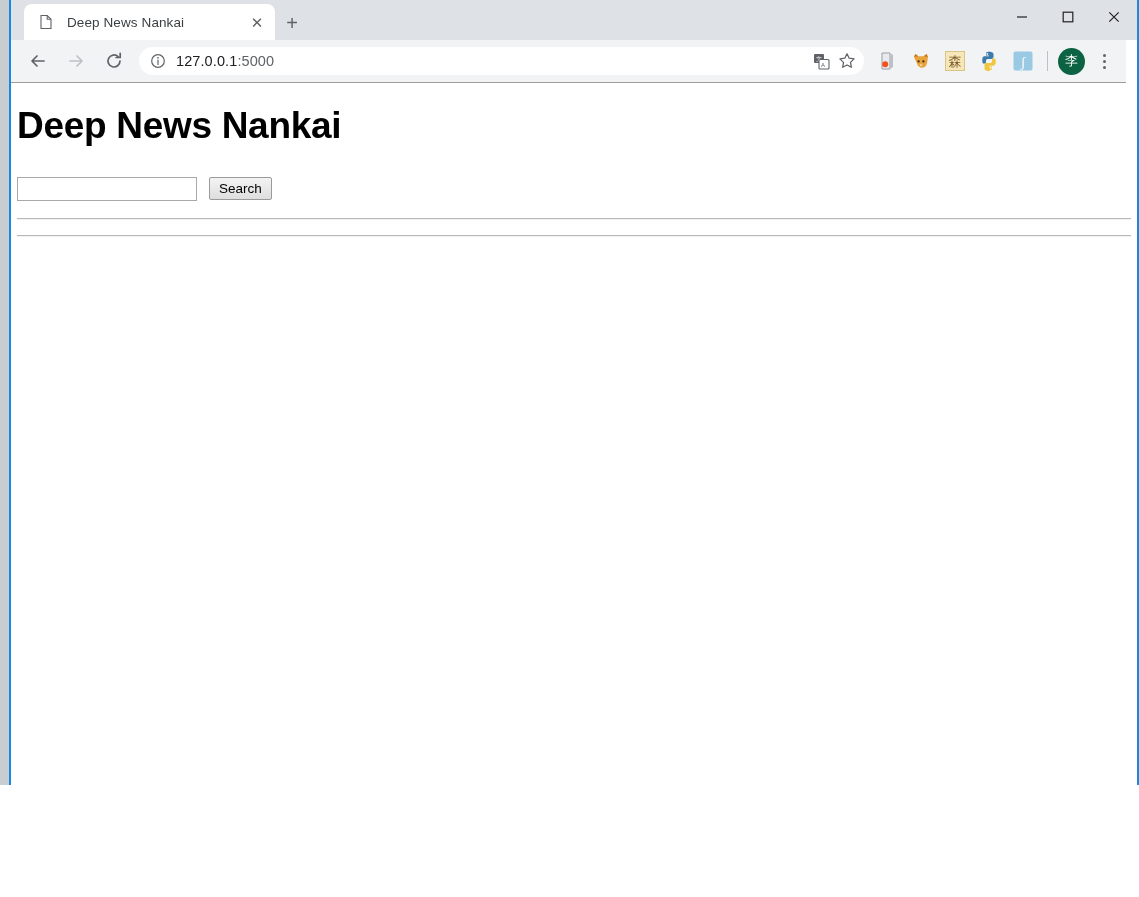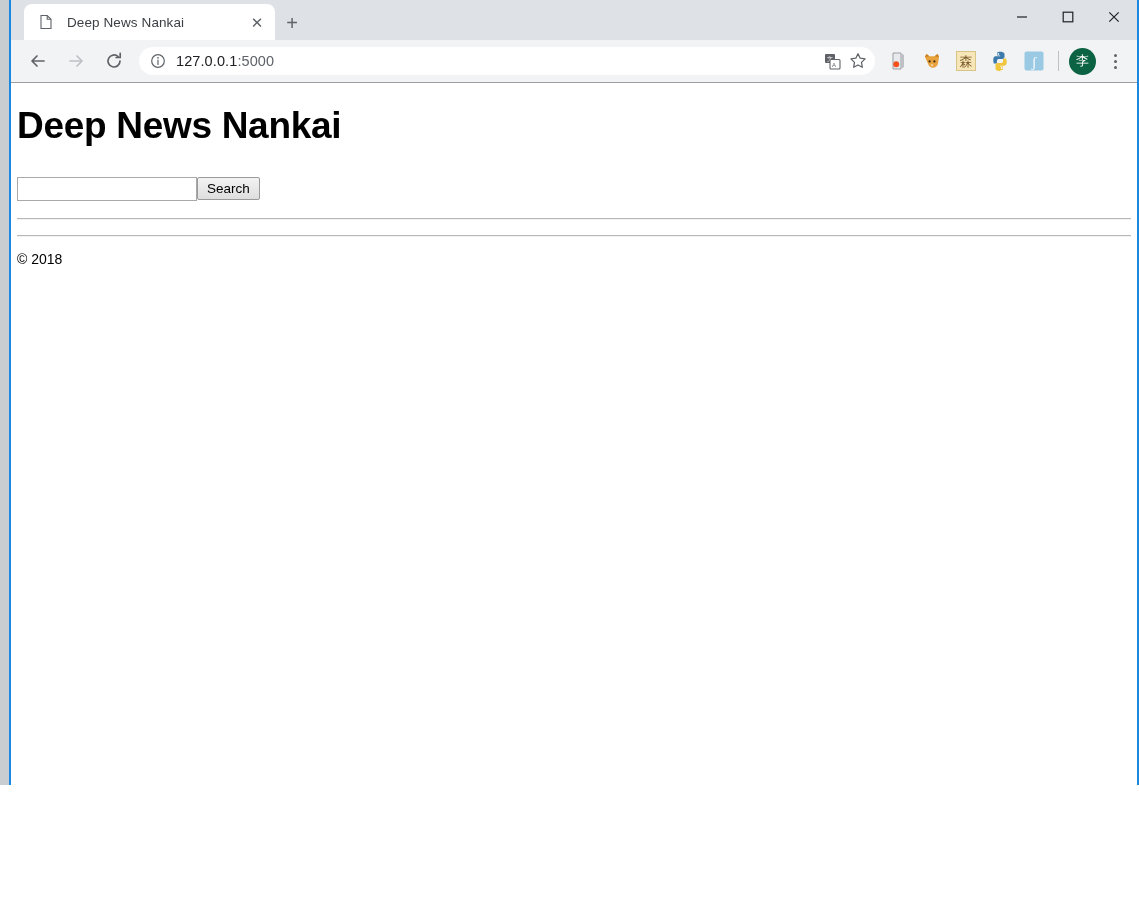--- a/index.html
+++ b/index.html
@@ -118,21 +118,21 @@
     align-items: center;
     justify-content: center;
     color: #202124;
   }
 
   
   .toolbar {
     position: absolute;
     left: 0;
     top: 40px;
-    right: 0;
+    right: 11px;
     height: 43px;
     background: #f1f3f4;
     display: flex;
     align-items: center;
     border-bottom: 1px solid #9e9e9e;
     box-sizing: border-box;
   }
   .navbtn {
     width: 30px;
     height: 30px;
@@ -269,20 +269,21 @@
     border: 1px solid #a9a9a9;
     background: #ffffff;
     font-family: "Liberation Sans", sans-serif;
     font-size: 13px;
     padding: 1px 2px;
     box-sizing: content-box;
     color: #000;
     outline: none;
   }
   .search-btn {
+    margin-left: 12px;
     background: linear-gradient(#f3f3f3, #dedede);
     border: 1px solid #9a9a9a;
     border-radius: 2px;
     font-family: "Liberation Sans", sans-serif;
     font-size: 13.5px;
     color: #000000;
     padding: 3px 9px;
     line-height: 1.15;
   }
   .rule {
@@ -445,18 +446,17 @@
         <h1 class="page-title">Deep News Nankai</h1>
 
         <div class="search-row">
           <input class="search-input" type="text" placeholder="" style="">
           <button class="search-btn">Search</button>
         </div>
 
         <hr class="rule">
         <hr class="rule second">
 
-        <div class="copyright">© 2018</div>
       </div>
     </div>
 
   </div>
 </div>
 
 </body></html>

